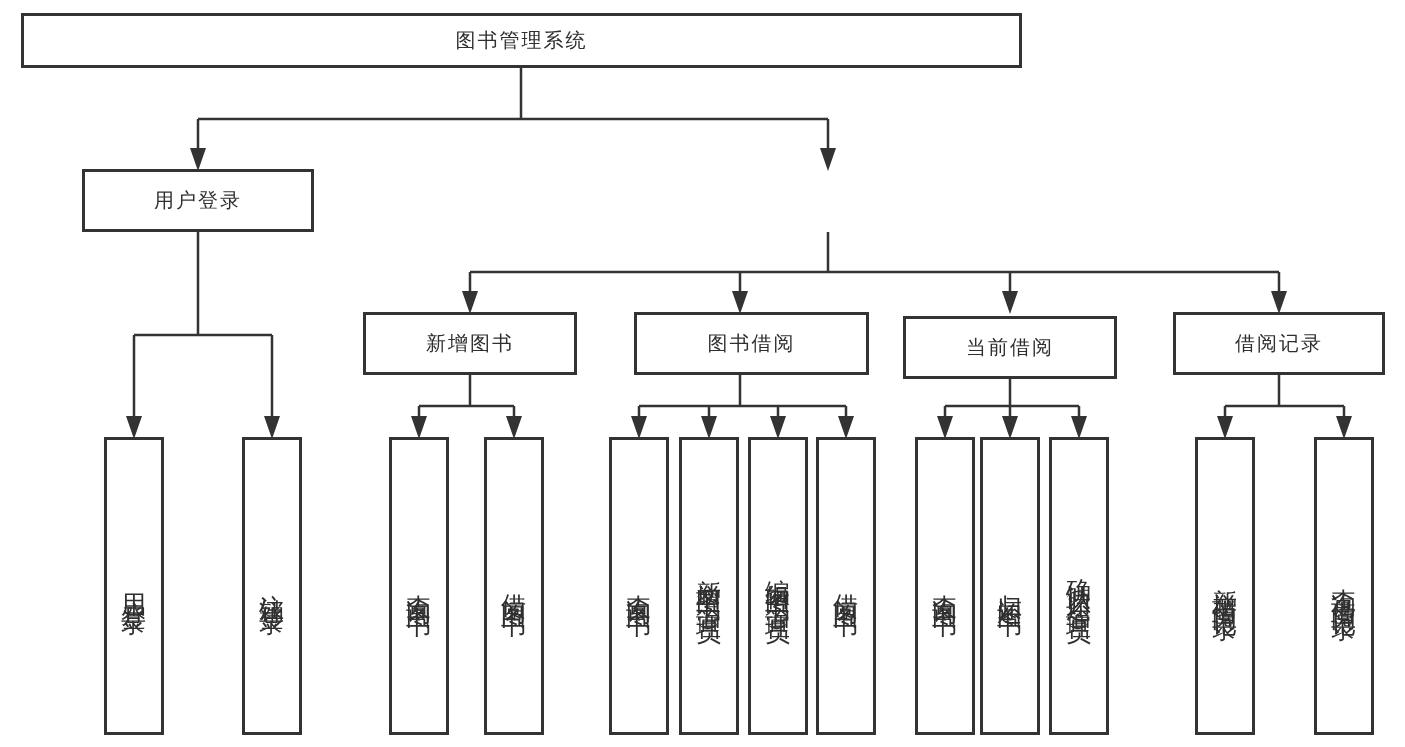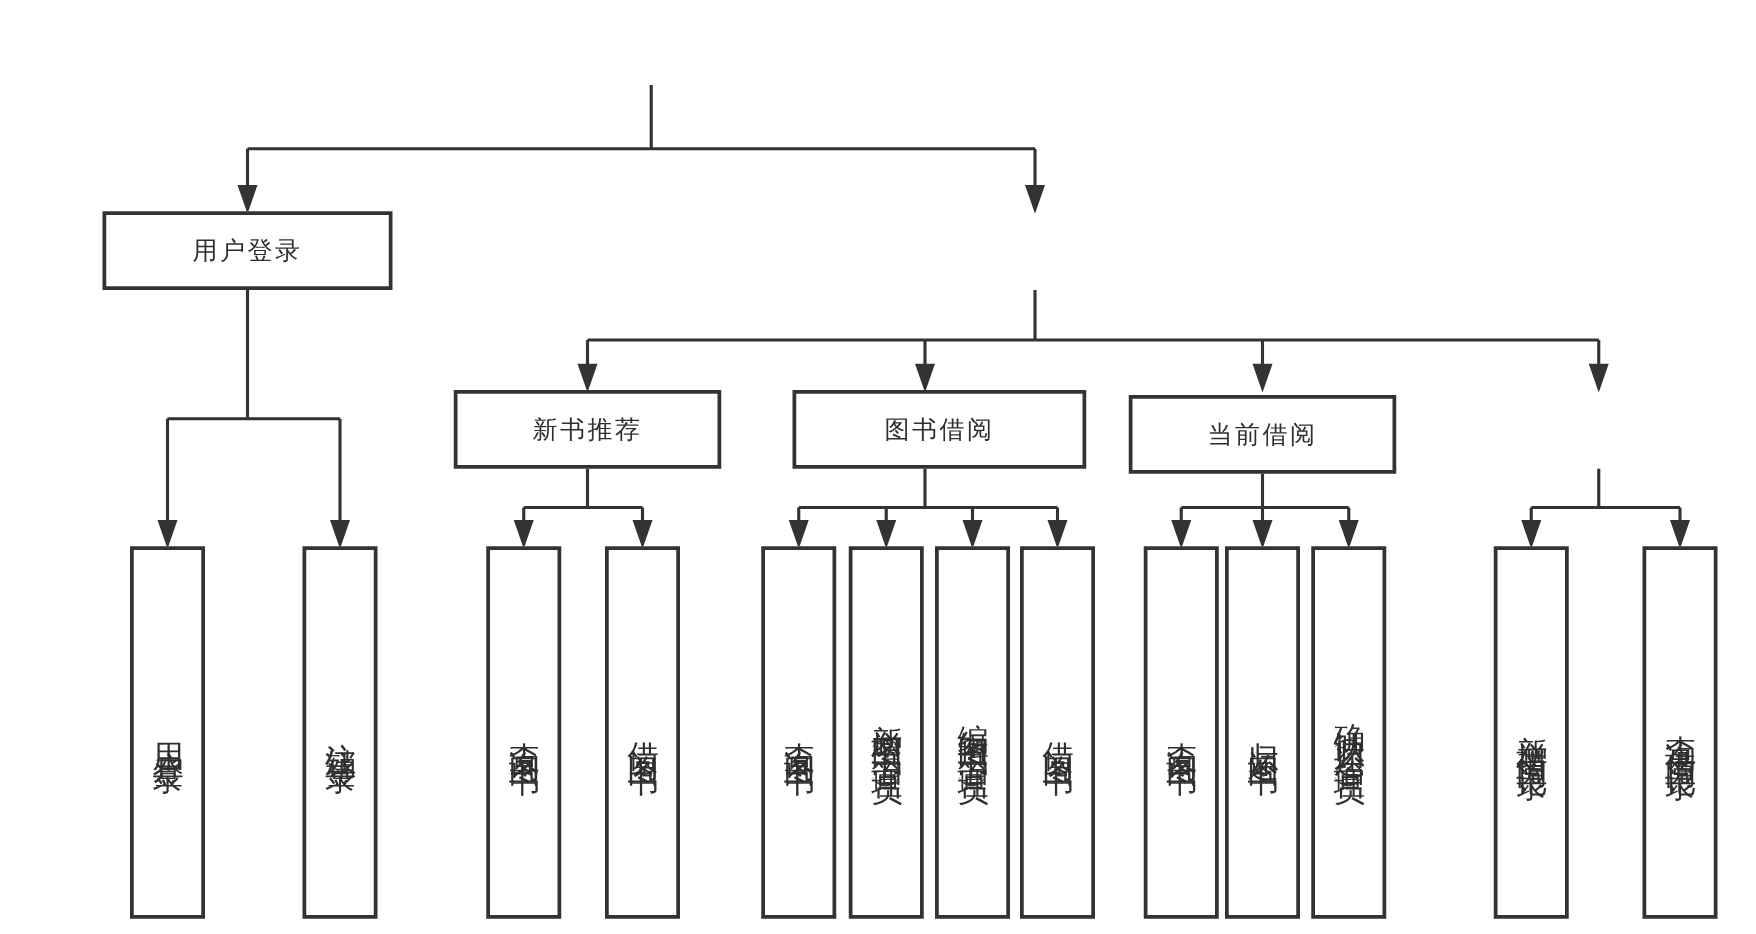--- a/index.html
+++ b/index.html
@@ -74,30 +74,32 @@
         <polygon points="770,416 786,416 778,439"></polygon>
         <polygon points="838,416 854,416 846,439"></polygon>
         <polygon points="937,416 953,416 945,439"></polygon>
         <polygon points="1002,416 1018,416 1010,439"></polygon>
         <polygon points="1071,416 1087,416 1079,439"></polygon>
         <polygon points="1217,416 1233,416 1225,439"></polygon>
         <polygon points="1336,416 1352,416 1344,439"></polygon>
       </g>
   </svg>
 
+  <div class="box" style="left:21px; top:13px; width:1001px; height:55px;">图书管理系统</div>
 
   <div class="box" style="left:82px; top:169px; width:232px; height:63px;">用户登录</div>
 
 
-  <div class="box" style="left:363px; top:312px; width:214px; height:63px;">新书推荐</div>
+  <div class="box" style="left:363px; top:312px; width:214px; height:63px;">新增图书</div>
 
   <div class="box" style="left:634px; top:312px; width:235px; height:63px;">图书借阅</div>
 
   <div class="box" style="left:903px; top:316px; width:214px; height:63px;">当前借阅</div>
 
+  <div class="box" style="left:1173px; top:312px; width:212px; height:63px;">借阅记录</div>
 
   <div class="box vbox" style="left:104px; top:437px; width:60px; height:298px;">用户登录</div>
 
   <div class="box vbox" style="left:242px; top:437px; width:60px; height:298px;">注销登录</div>
 
   <div class="box vbox" style="left:389px; top:437px; width:60px; height:298px;">查询图书</div>
 
   <div class="box vbox" style="left:484px; top:437px; width:60px; height:298px;">借阅图书</div>
 
   <div class="box vbox" style="left:609px; top:437px; width:60px; height:298px;">查询图书</div>

